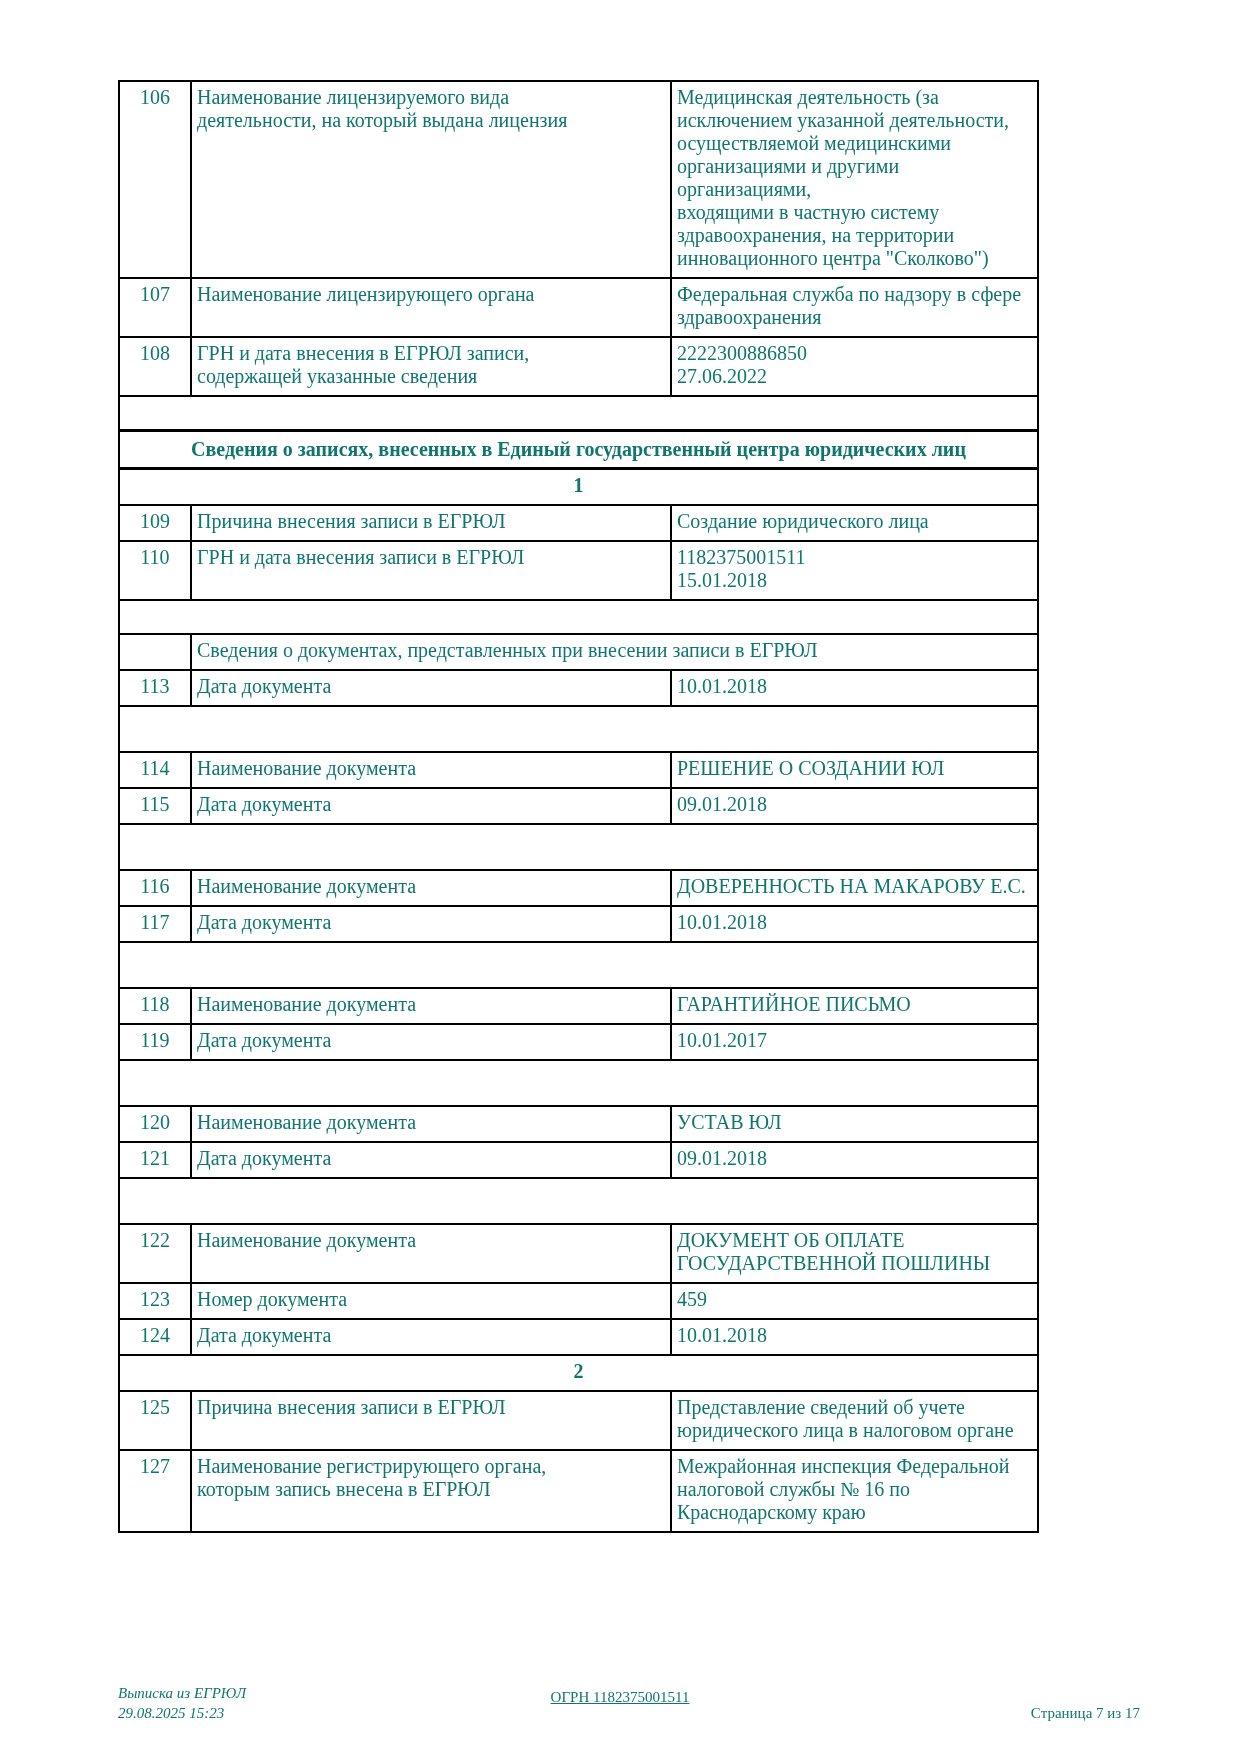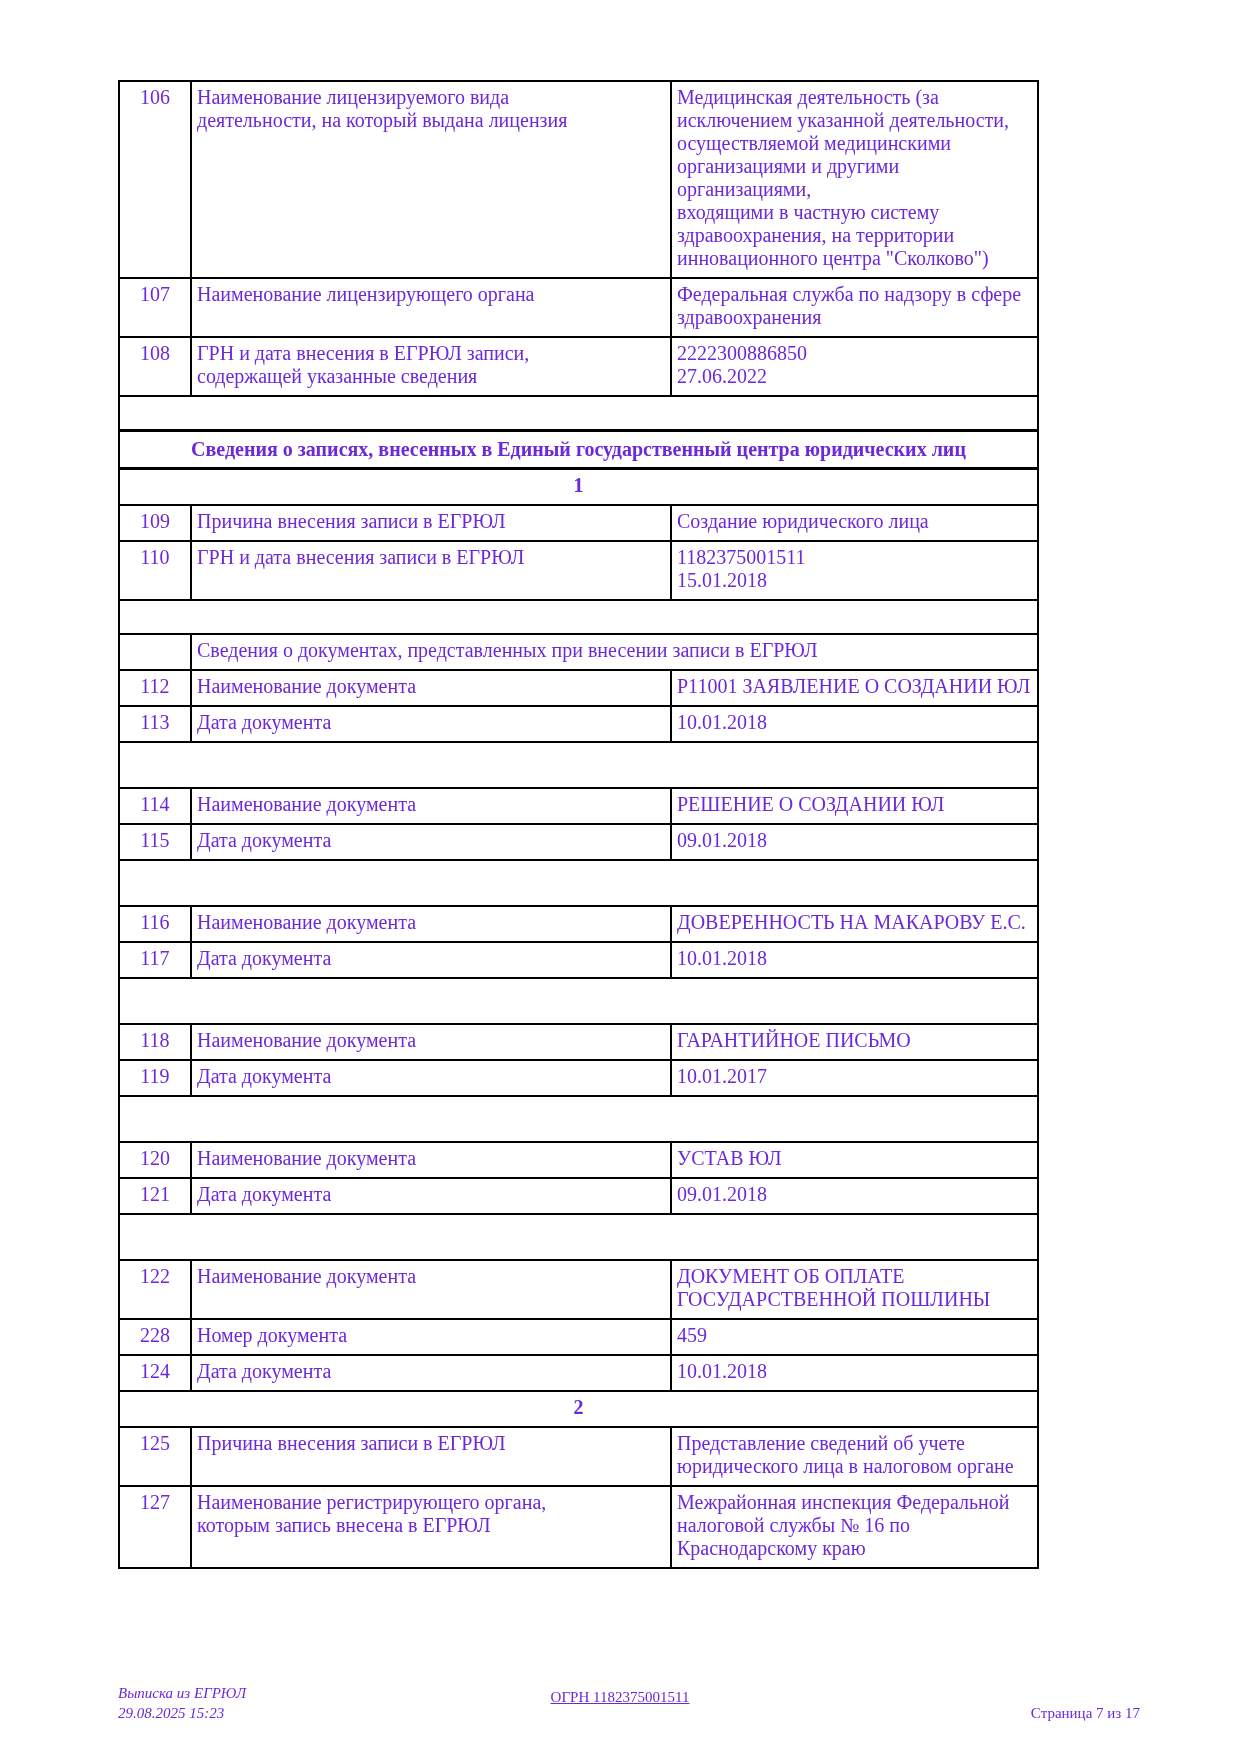--- a/index.html
+++ b/index.html
@@ -2,21 +2,21 @@
 <html><head>
 <meta charset="utf-8">
 <style>
   html, body { margin: 0; padding: 0; background: #ffffff; }
   .page {
     position: relative;
     width: 1240px;
     height: 1755px;
     background: #ffffff;
     font-family: "Liberation Serif", serif;
-    color: #6d28d9;
+    color: #0f766e;
     overflow: hidden;
   }
   table.doc {
     position: absolute;
     left: 118px;
     top: 80px;
     width: 919px;
     border-collapse: collapse;
     table-layout: fixed;
   }
@@ -118,25 +118,20 @@
     <tr class="sep">
       <td colspan="3"></td>
     </tr>
 
     <tr>
       <td class="n"></td>
       <td colspan="2">Сведения о документах, представленных при внесении записи в ЕГРЮЛ</td>
     </tr>
 
     <tr>
-      <td class="n">112</td>
-      <td class="l">Наименование документа</td>
-      <td class="v">Р11001 ЗАЯВЛЕНИЕ О СОЗДАНИИ ЮЛ</td>
-    </tr>
-    <tr>
       <td class="n">113</td>
       <td class="l">Дата документа</td>
       <td class="v">10.01.2018</td>
     </tr>
 
     <tr class="sep lg">
       <td colspan="3"></td>
     </tr>
 
     <tr>
@@ -199,21 +194,21 @@
       <td colspan="3"></td>
     </tr>
 
     <tr>
       <td class="n">122</td>
       <td class="l">Наименование документа</td>
       <td class="v">ДОКУМЕНТ ОБ ОПЛАТЕ
 ГОСУДАРСТВЕННОЙ ПОШЛИНЫ</td>
     </tr>
     <tr>
-      <td class="n">228</td>
+      <td class="n">123</td>
       <td class="l">Номер документа</td>
       <td class="v">459</td>
     </tr>
     <tr>
       <td class="n">124</td>
       <td class="l">Дата документа</td>
       <td class="v">10.01.2018</td>
     </tr>
 
     <tr class="gn">

